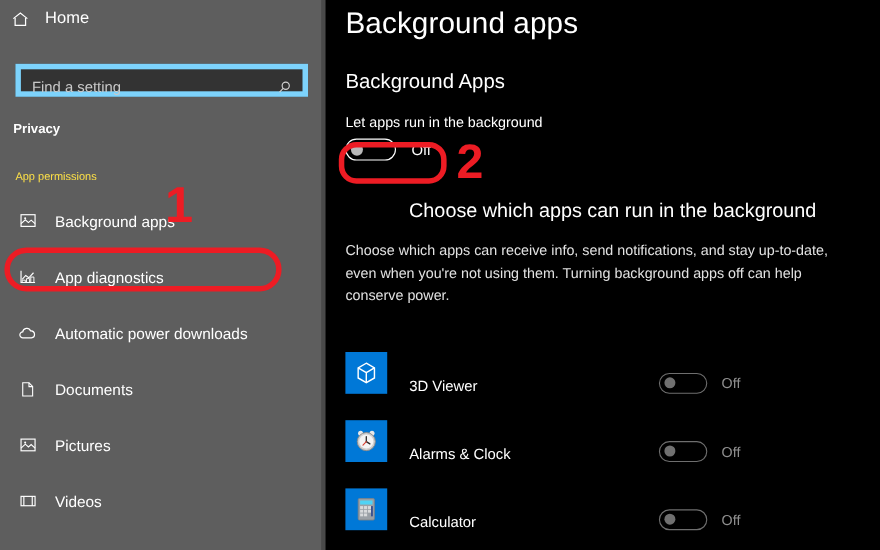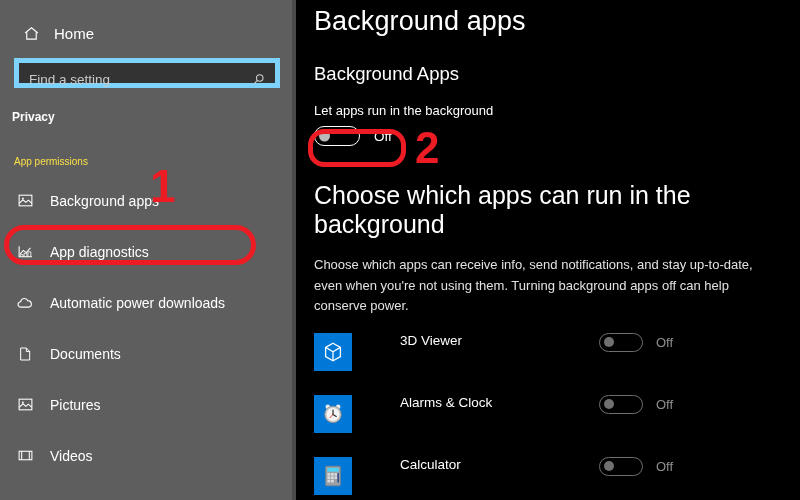--- a/index.html
+++ b/index.html
@@ -31,23 +31,23 @@
   }
   .sidebar-edge {
     position: absolute;
     top: 0; right: 0;
     width: 4px; height: 100%;
     background: #4a4a4a;
   }
 
   .home-row {
     display: flex;
-    align-items: flex-end;
+    align-items: flex-start;
     height: 34px;
-    padding-left: 22px;
+    padding-left: 9px;
     gap: 14px;
   }
   .home-label {
     color: #ffffff;
     font-size: 15px;
   }
 
   .search-wrap {
     margin: 16px 16px 0 14px;
     height: 30px;
@@ -157,38 +157,38 @@
     border-radius: 50%;
     background: #b9b9b9;
   }
   .switch-state {
     color: #ffffff;
     font-size: 13.5px;
   }
 
   .section-head {
     color: #ffffff;
-    font-size: 25px;
+    font-size: 18px;
     margin-top: 35px;
+    text-align: center;
   }
   .desc {
     color: #e2e2e2;
     font-size: 13px;
     line-height: 1.58;
     margin-top: 16px;
     width: 455px;
   }
 
   
   .app-list { margin-top: 16px; }
   .app-row {
     display: flex;
-    align-items: flex-start;
+    align-items: flex-end;
     height: 62px;
-    gap: 28px;
   }
   .app-tile {
     width: 38px; height: 38px;
     flex: 0 0 38px;
     background: #0078d7;
     display: flex;
     align-items: center;
     justify-content: center;
     overflow: hidden;
   }

